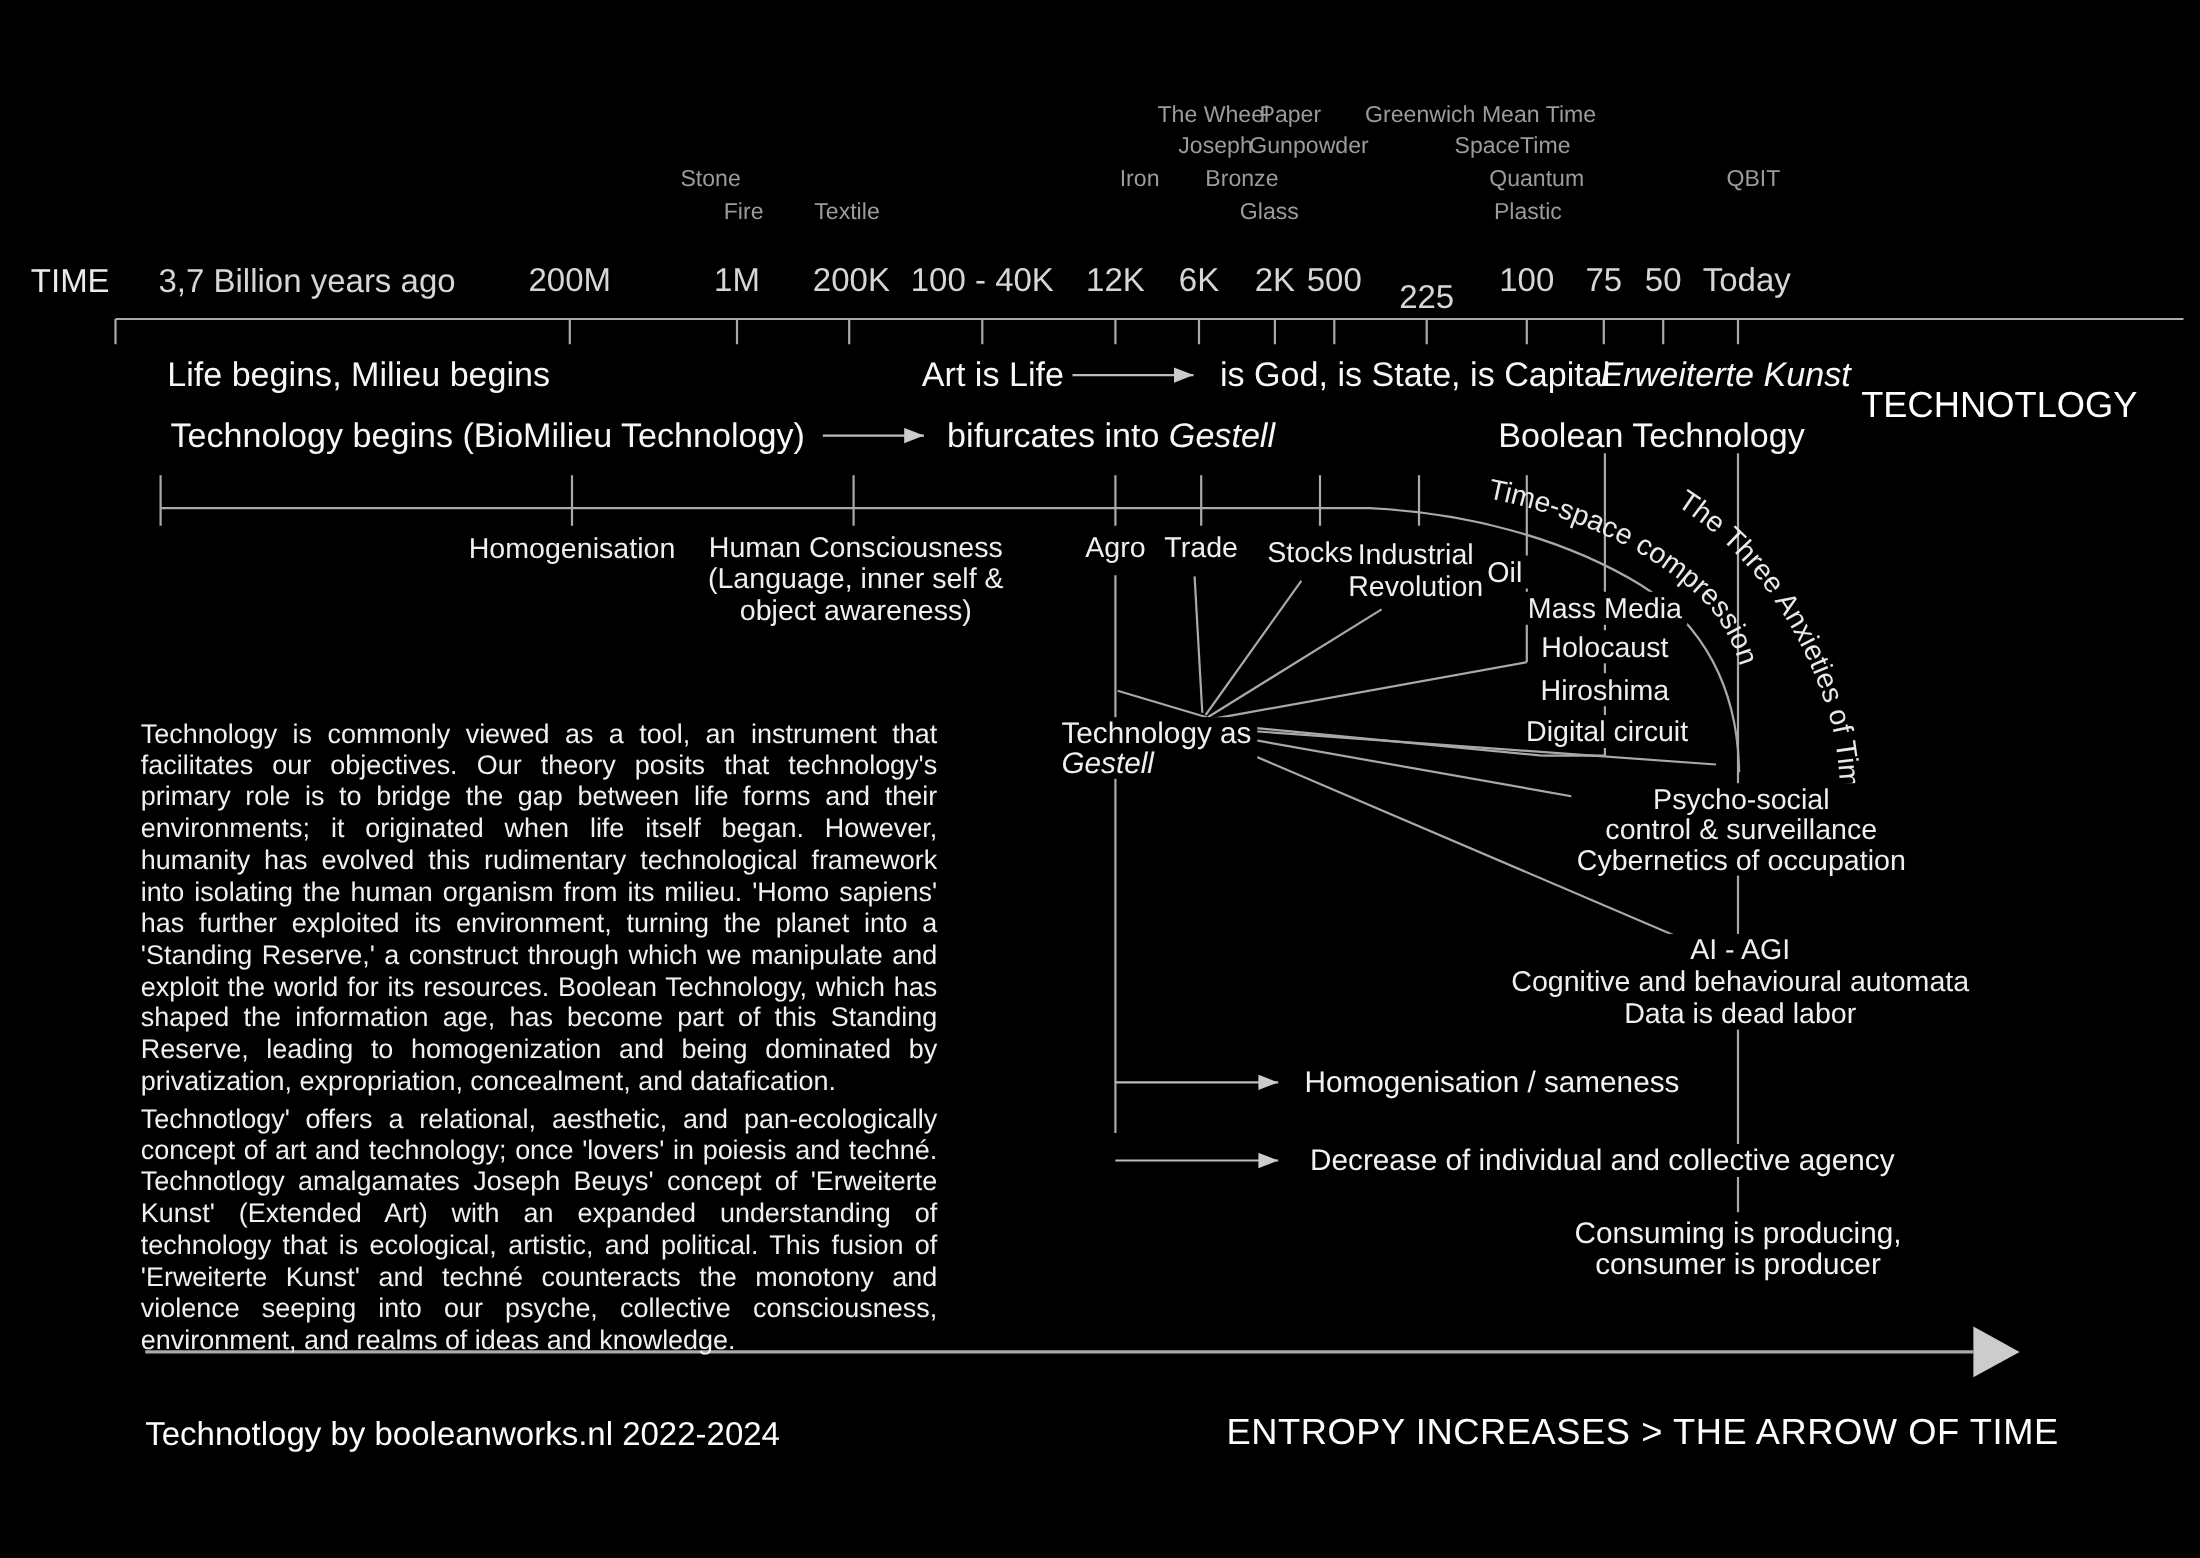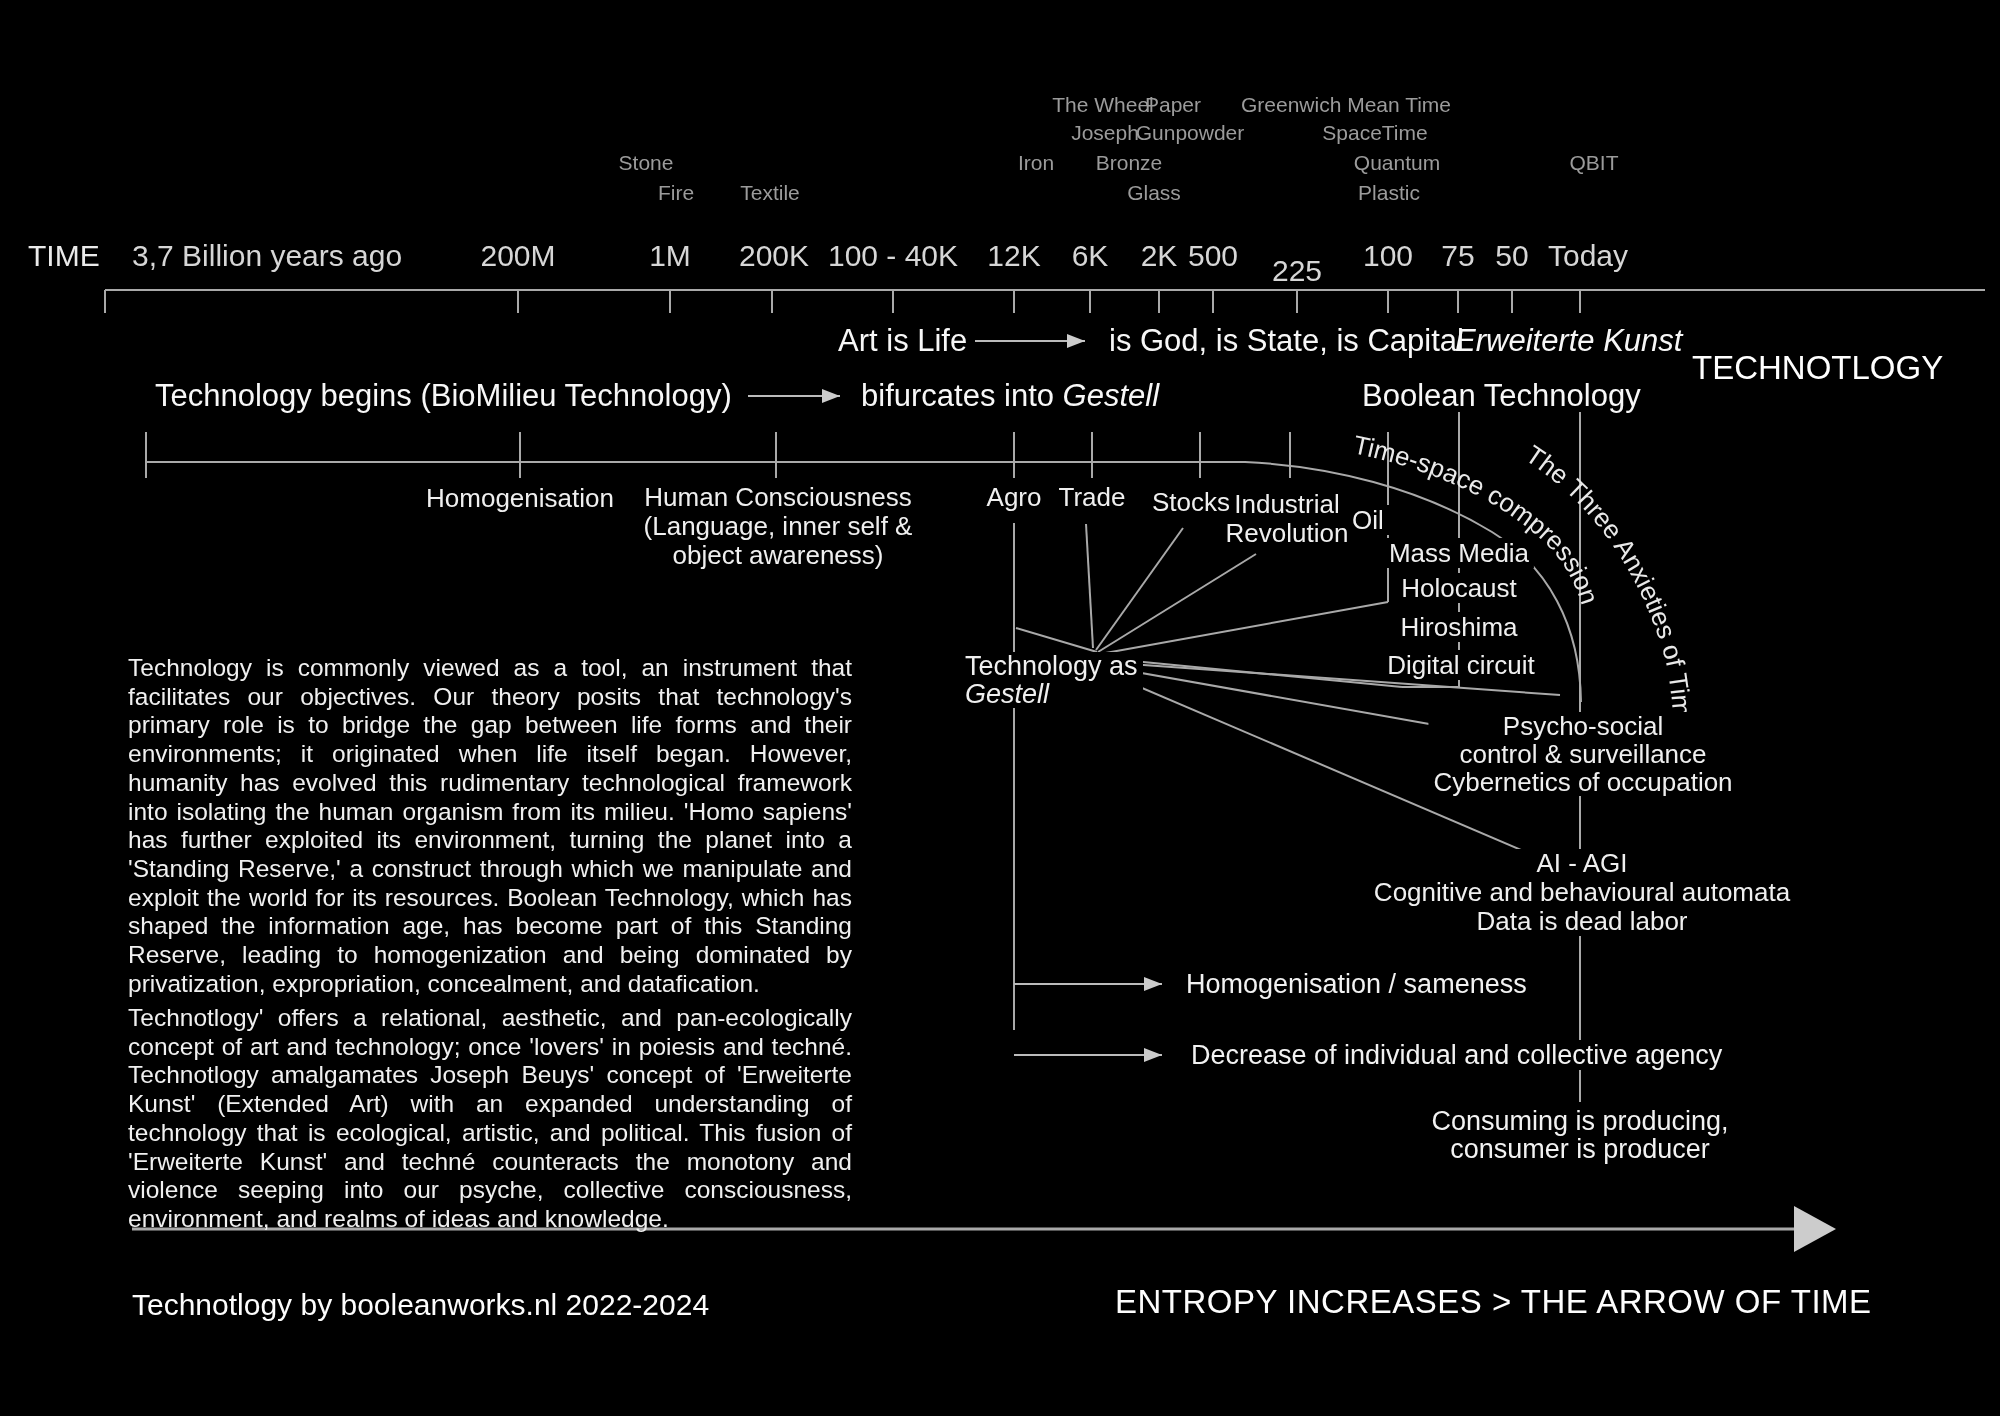--- a/index.html
+++ b/index.html
@@ -95,35 +95,36 @@
   <div class="lbl mat c" style="left:1190px;top:121px">Gunpowder</div>
   <div class="lbl mat c" style="left:1129px;top:151px">Bronze</div>
   <div class="lbl mat c" style="left:1154px;top:181px">Glass</div>
   <div class="lbl mat c" style="left:1346px;top:93px">Greenwich Mean Time</div>
   <div class="lbl mat c" style="left:1375px;top:121px">SpaceTime</div>
   <div class="lbl mat c" style="left:1397px;top:151px">Quantum</div>
   <div class="lbl mat c" style="left:1389px;top:181px">Plastic</div>
   <div class="lbl mat c" style="left:1594px;top:151px">QBIT</div>
 
   <div class="lbl time b" style="left:28px;top:239px;color:#eaeaea">TIME</div>
-  <div class="lbl time" style="left:132px;top:239px"><span class="b">3,7 B</span><span>illion years ago</span></div>
+  <div class="lbl time" style="left:144px;top:239px"><span class="b">3,7 B</span><span>illion years ago</span></div>
   <div class="lbl time c" style="left:518px;top:239px"><span>200</span><span class="b">M</span></div>
   <div class="lbl time c" style="left:670px;top:239px">1M</div>
   <div class="lbl time c" style="left:774px;top:239px">200K</div>
   <div class="lbl time c" style="left:893px;top:239px">100 - 40K</div>
   <div class="lbl time c" style="left:1014px;top:239px">12K</div>
   <div class="lbl time c" style="left:1090px;top:239px">6K</div>
   <div class="lbl time c" style="left:1159px;top:239px">2K</div>
   <div class="lbl time c" style="left:1213px;top:239px">500</div>
   <div class="lbl time c" style="left:1297px;top:254px">225</div>
   <div class="lbl time c" style="left:1388px;top:239px">100</div>
   <div class="lbl time c" style="left:1458px;top:239px">75</div>
   <div class="lbl time c" style="left:1512px;top:239px">50</div>
   <div class="lbl time c" style="left:1588px;top:239px">Today</div>
 
+  <div class="lbl row" style="left:152px;top:323px"><span class="b">Life</span><span> begins, </span><span class="b">Milieu</span><span> begins</span></div>
   <div class="lbl row" style="left:838px;top:323px"><span class="b">Art</span><span> is Life</span></div>
   <div class="lbl row" style="left:1109px;top:323px">is God, is State, is Capital</div>
   <div class="lbl row i" style="left:1455px;top:323px">Erweiterte Kunst</div>
   <div class="lbl row" style="left:155px;top:378px"><span class="b">Technology</span><span> begins (</span><span class="b">BioMilieu Technology</span><span>)</span></div>
   <div class="lbl row" style="left:861px;top:378px"><span>bifurcates into </span><span class="i">Gestell</span></div>
   <div class="lbl row" style="left:1362px;top:378px">Boolean Technology</div>
   <div class="lbl b" style="left:1692px;top:349px;font-size:33px;line-height:38px;color:#ffffff">TECHNOTLOGY</div>
 
   <div class="lbl concept c" style="left:520px;top:483px">Homogenisation</div>
   <div class="lbl concept c ml" style="left:778px;top:483px">

